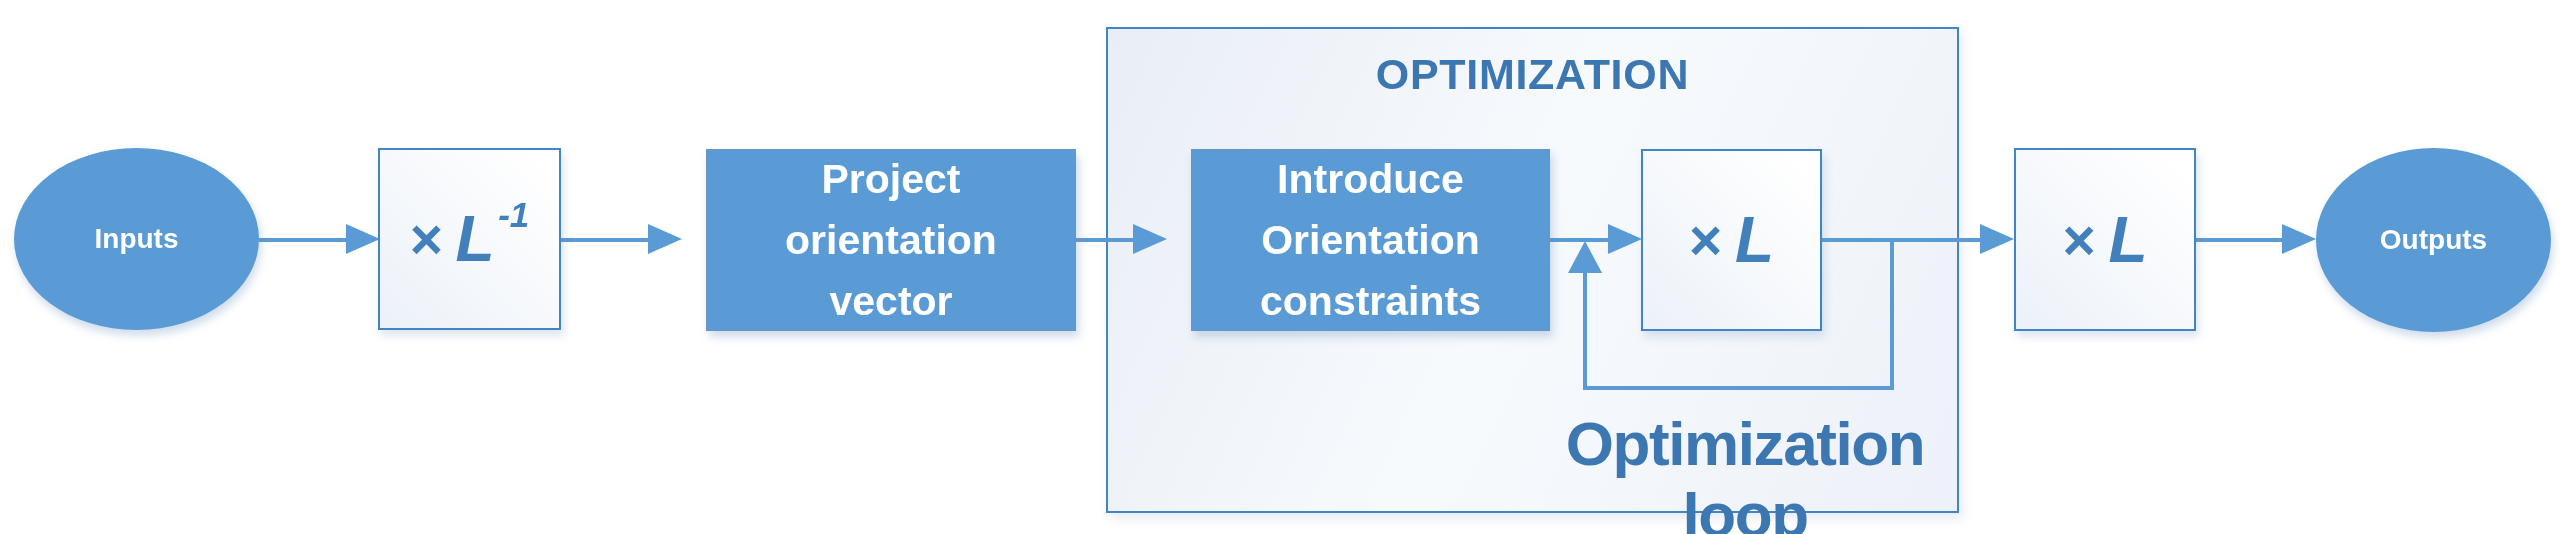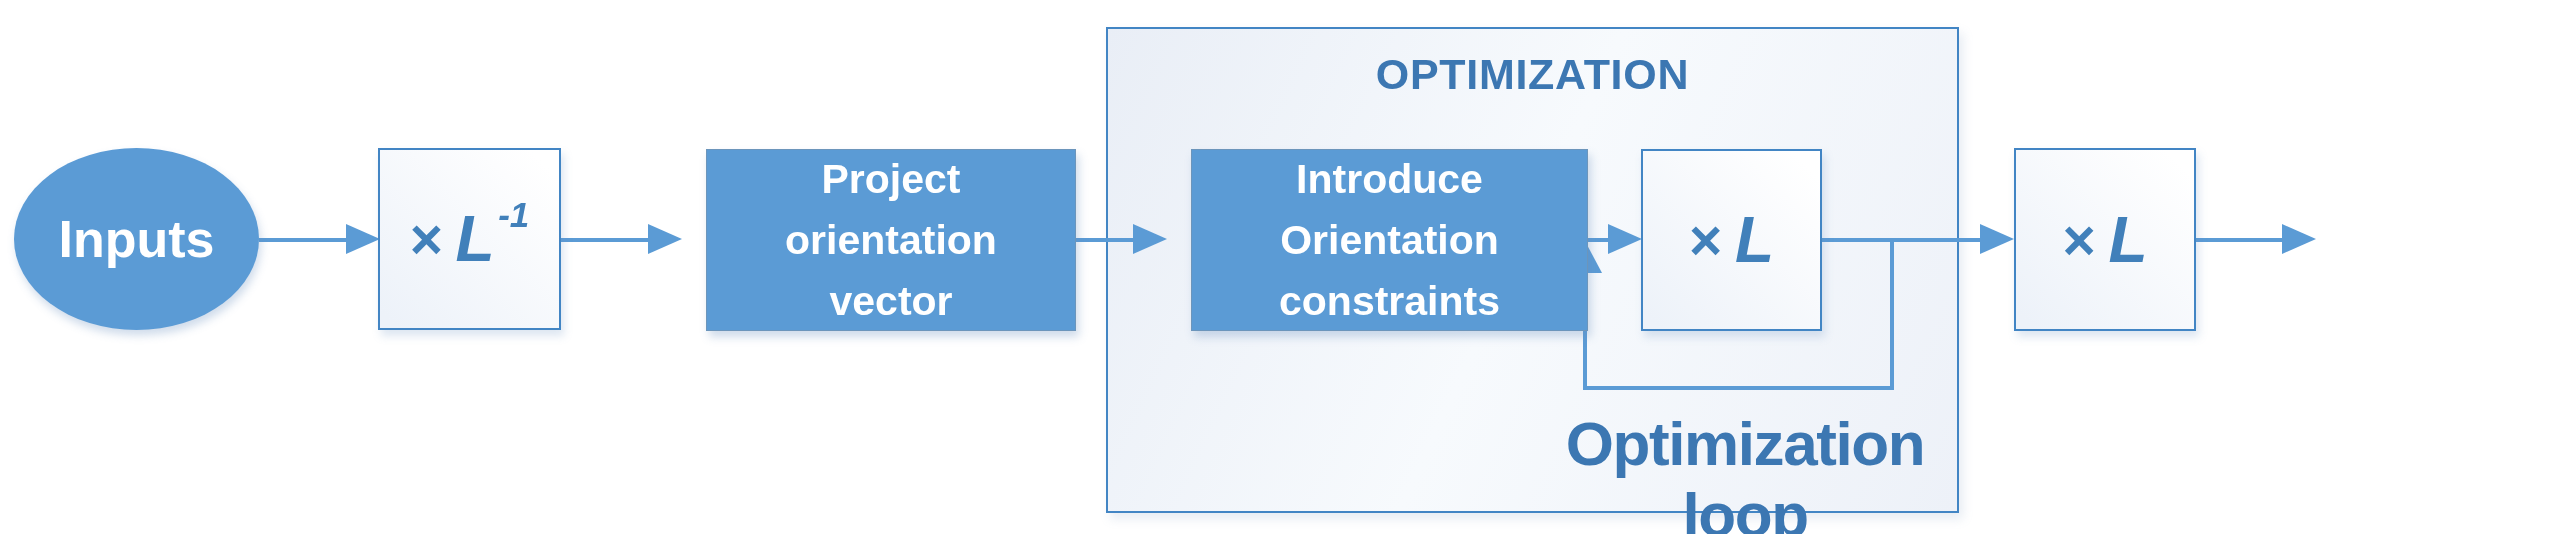--- a/index.html
+++ b/index.html
@@ -10,21 +10,21 @@
     font-family:"Liberation Sans", sans-serif;
     overflow:hidden;
   }
 
   
   .ellipse{
     position:absolute;z-index:4;
     background:var(--accent-fill);
     border-radius:50%;
     display:flex;align-items:center;justify-content:center;
-    color:var(--white-text);font-weight:bold;font-size:52px;
+    color:var(--white-text);font-weight:bold;font-size:28px;
     box-shadow:2.1px 5.6px 8.4px rgba(100,140,190,.30);
   }
   .solid-box{
     position:absolute;z-index:4;
     background:var(--accent-fill);
     border:1.4px solid rgba(128,142,156,.45);
     box-sizing:border-box;
     display:flex;flex-direction:column;align-items:center;justify-content:center;
     color:var(--white-text);font-weight:bold;font-size:41px;line-height:61px;
     text-align:center;
@@ -109,21 +109,21 @@
 
   <div class="solid-box" style="left:682px;top:149px;width:370px;height:182px;">
     <span>Project</span>
     <span>orientation</span>
     <span>vector</span>
   </div>
 
   <div class="hline" style="left:1052px;top:238px;width:83px;"></div>
   <div class="ah-right" style="left:1133px;top:224px;"></div>
 
-  <div class="solid-box" style="left:1167px;top:149px;width:397px;height:182px;">
+  <div class="solid-box" style="left:1167px;top:149px;width:359px;height:182px;">
     <span>Introduce</span>
     <span>Orientation</span>
     <span>constraints</span>
   </div>
 
   <div class="hline" style="left:1524px;top:238px;width:85px;"></div>
   <div class="ah-right" style="left:1608px;top:224px;"></div>
 
   <div class="xl-box" style="left:1641px;top:149px;width:181px;height:182px;">
     <span class="times">×</span>
@@ -141,15 +141,18 @@
   <div class="loop-label">Optimization loop</div>
 
   <div class="xl-box" style="left:2014px;top:148px;width:182px;height:183px;">
     <span class="times">×</span>
     <span class="lett">L</span>
   </div>
 
   <div class="hline" style="left:2196px;top:238px;width:88px;"></div>
   <div class="ah-right" style="left:2282px;top:224px;"></div>
 
+  <div class="ellipse" style="left:2316px;top:148px;width:235px;height:184px;">
+    <span>Outputs</span>
+  </div>
 
 </div>
 
 
 </body></html>

